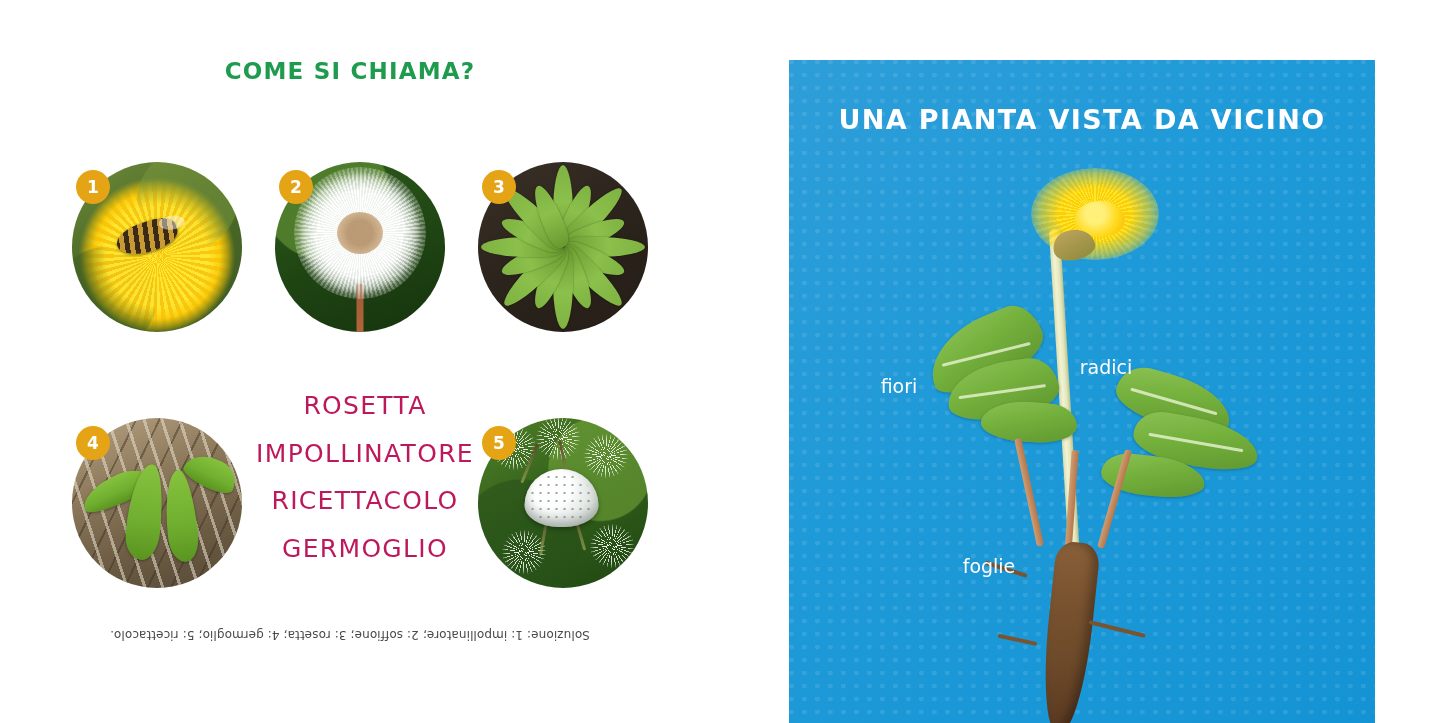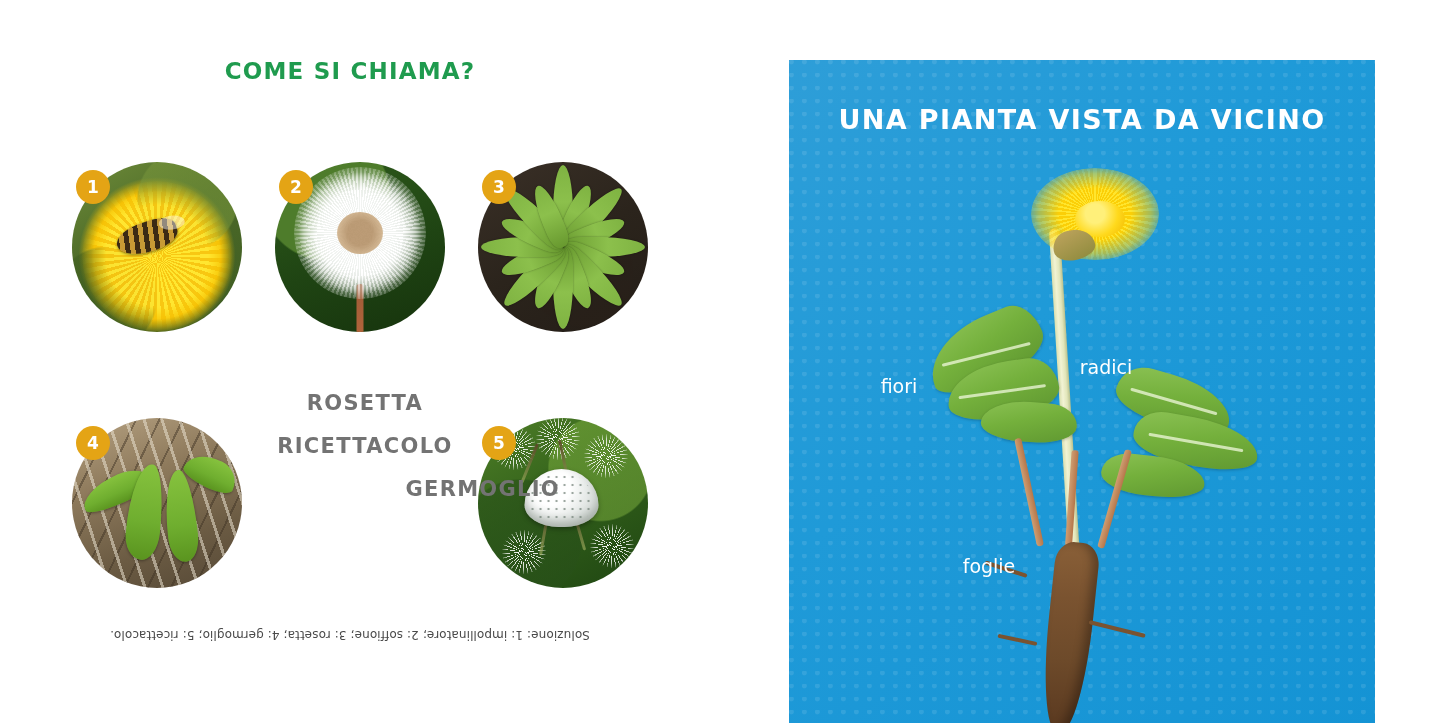--- a/index.html
+++ b/index.html
@@ -245,28 +245,28 @@
 
   
   .word-list {
     position: absolute;
     left: 170px;
     top: 392px;
     width: 390px;
     text-align: center;
   }
   .word {
-    font-size: 21px;
-    font-weight: 700;
-    color: #737373;
+    font-size: 25px;
+    font-weight: 400;
+    color: #be185d;
     letter-spacing: 1.3px;
     margin-bottom: 20px;
     line-height: 1.1;
   }
-  .word:last-child { margin-bottom: 8px; text-align: right; }
+  .word:last-child { margin-bottom: 8px; }
 
   .solution {
     position: absolute;
     left: 0;
     top: 628px;
     width: 700px;
     text-align: center;
     font-size: 12px;
     color: #4a4a4a;
     transform: rotate(180deg);
@@ -459,20 +459,21 @@
         <div class="seed-tail" style="left:80px; top:22px; height:46px; transform:rotate(-12deg);"></div>
         <div class="seed-tail" style="left:70px; top:86px; height:52px; transform:rotate(10deg);"></div>
         <div class="seed-tail" style="left:92px; top:86px; height:48px; transform:rotate(-16deg);"></div>
         <div class="receptacle"></div>
       </div>
       <div class="badge">5</div>
     </div>
 
     <div class="word-list">
       <div class="word">ROSETTA</div>
+      <div class="word">IMPOLLINATORE</div>
       <div class="word">RICETTACOLO</div>
       <div class="word">GERMOGLIO</div>
     </div>
 
     <div class="solution">Soluzione: 1: impollinatore; 2: soffione; 3: rosetta; 4: germoglio; 5: ricettacolo.</div>
   </div>
 
   <div class="blue-panel">
     <div class="panel-title">UNA PIANTA VISTA DA VICINO</div>
 

